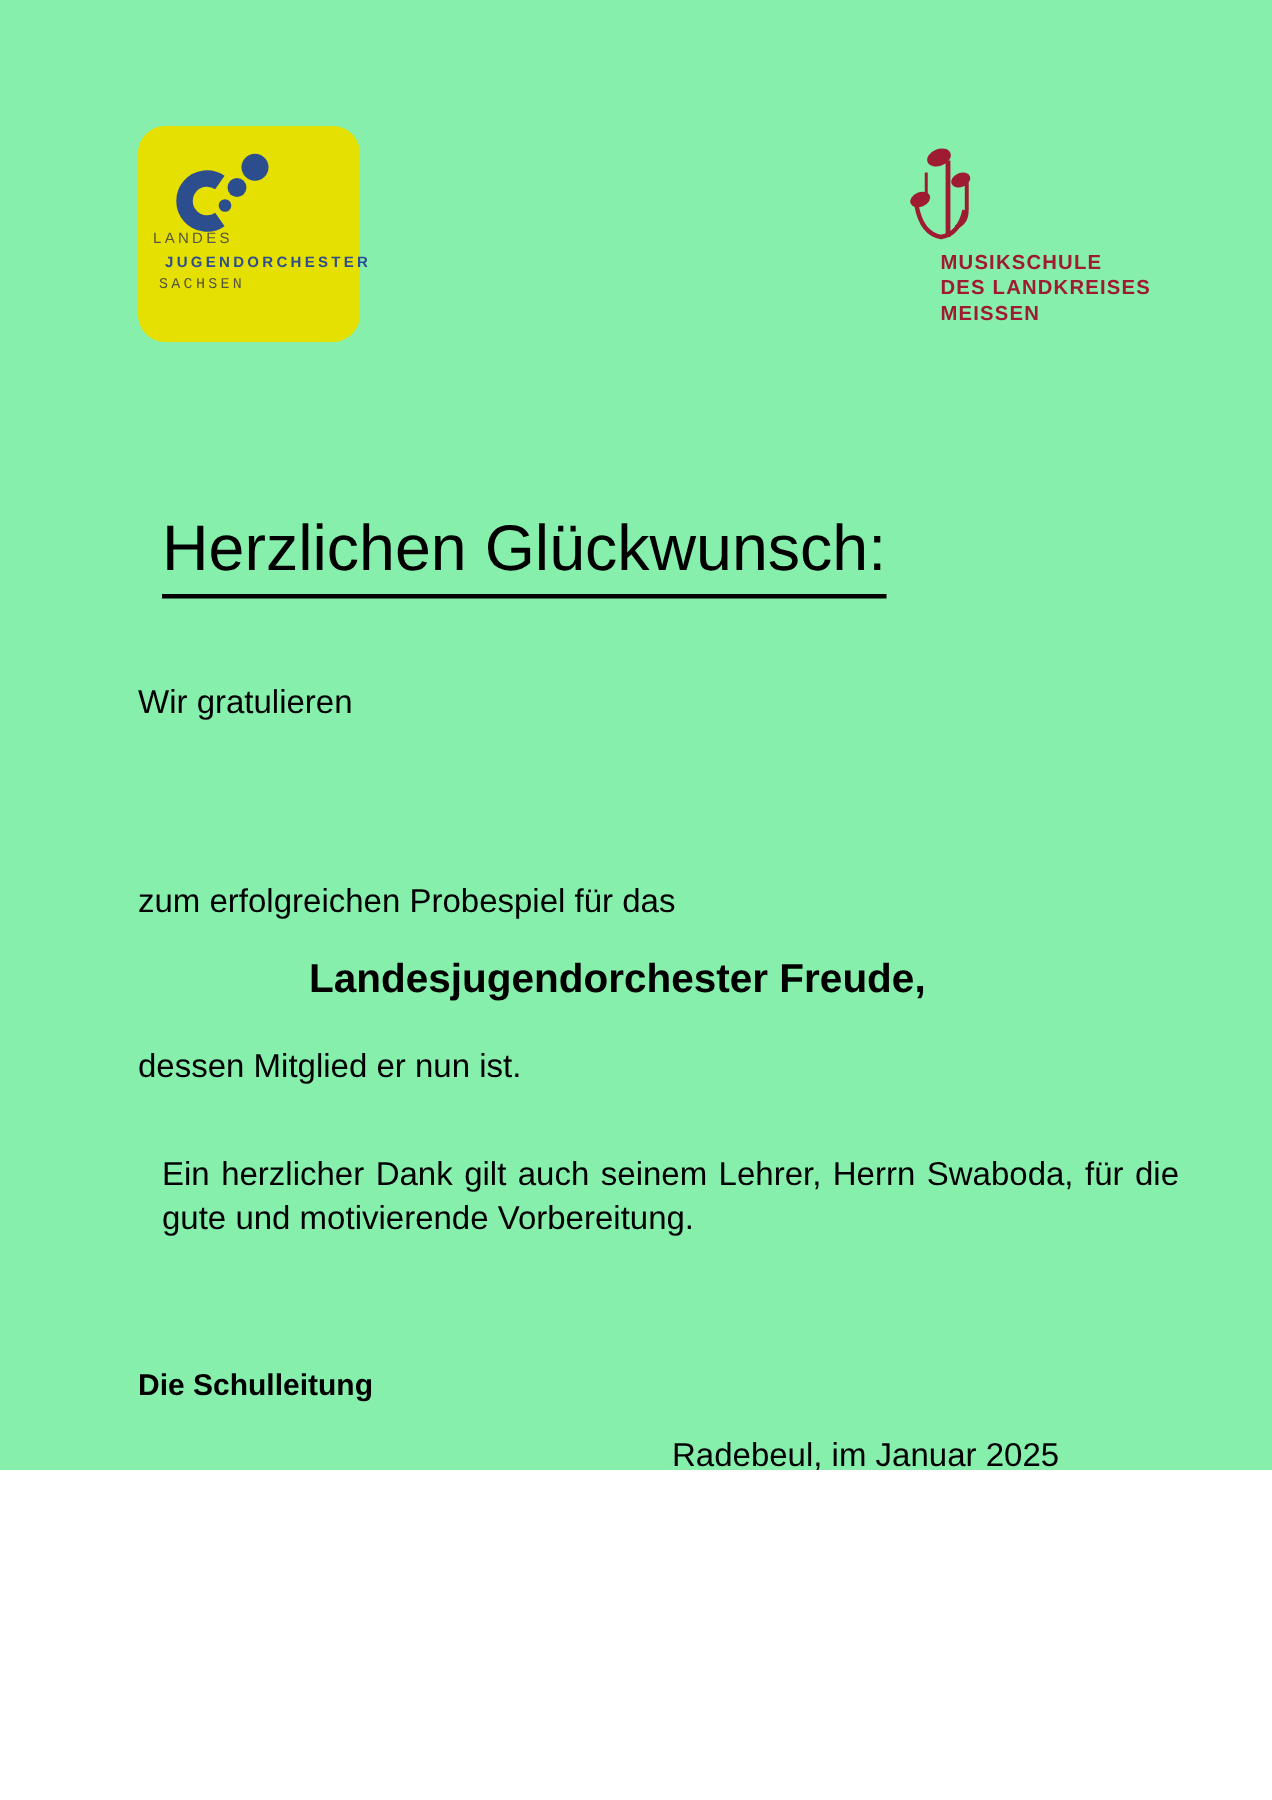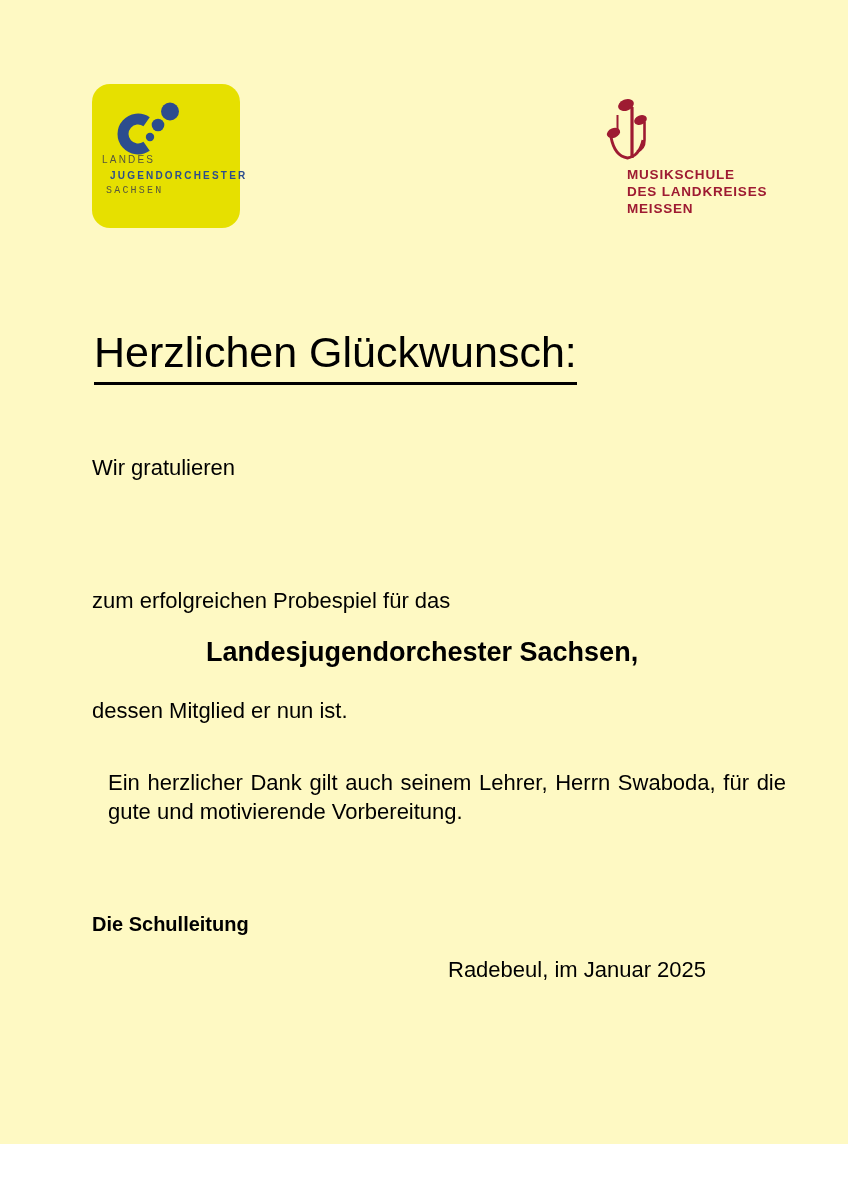--- a/index.html
+++ b/index.html
@@ -4,22 +4,22 @@
 <style>
   html, body {
     margin: 0;
     padding: 0;
     background: #ffffff;
     font-family: "Liberation Sans", sans-serif;
   }
   .sheet {
     position: relative;
     width: 848px;
-    height: 1144px;
-    background: #fef9c3;
+    height: 980px;
+    background: #86efac;
     overflow: hidden;
     color: #000;
   }
 
   
   .ljo-logo {
     position: absolute;
     left: 92px;
     top: 84px;
     width: 148px;
@@ -74,21 +74,21 @@
     line-height: 17px;
     letter-spacing: 0.8px;
     white-space: nowrap;
   }
 
   
   .heading {
     position: absolute;
     left: 92px;
     top: 326px;
-    margin: 2px;
+    margin: 16px;
     font-size: 43px;
     font-weight: normal;
     border-bottom: 3px solid #000;
     padding-bottom: 5px;
     white-space: nowrap;
   }
   .line {
     position: absolute;
     left: 92px;
     margin: 0;
@@ -157,21 +157,21 @@
     </div>
   </div>
 
   <h1 class="heading">Herzlichen Glückwunsch:</h1>
 
   <p class="line greeting">Wir gratulieren</p>
 
 
   <p class="line audition">zum erfolgreichen Probespiel für das</p>
 
-  <p class="line orchestra">Landesjugendorchester Sachsen,</p>
+  <p class="line orchestra">Landesjugendorchester Freude,</p>
 
   <p class="line membership">dessen Mitglied er nun ist.</p>
 
   <p class="thanks">Ein herzlicher Dank gilt auch seinem Lehrer, Herrn Swaboda, für die gute und motivierende Vorbereitung.</p>
 
 
   <p class="line signature">Die Schulleitung</p>
 
   <p class="line dateline">Radebeul, im Januar 2025</p>
 

